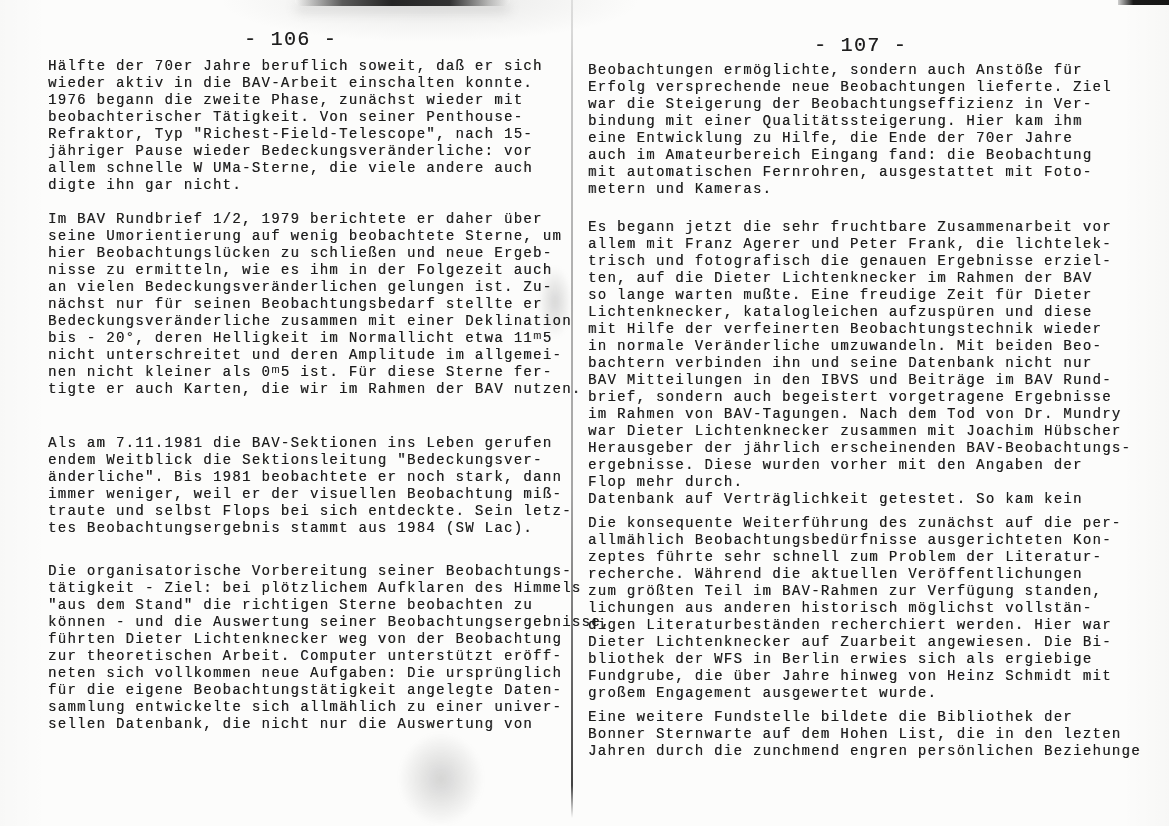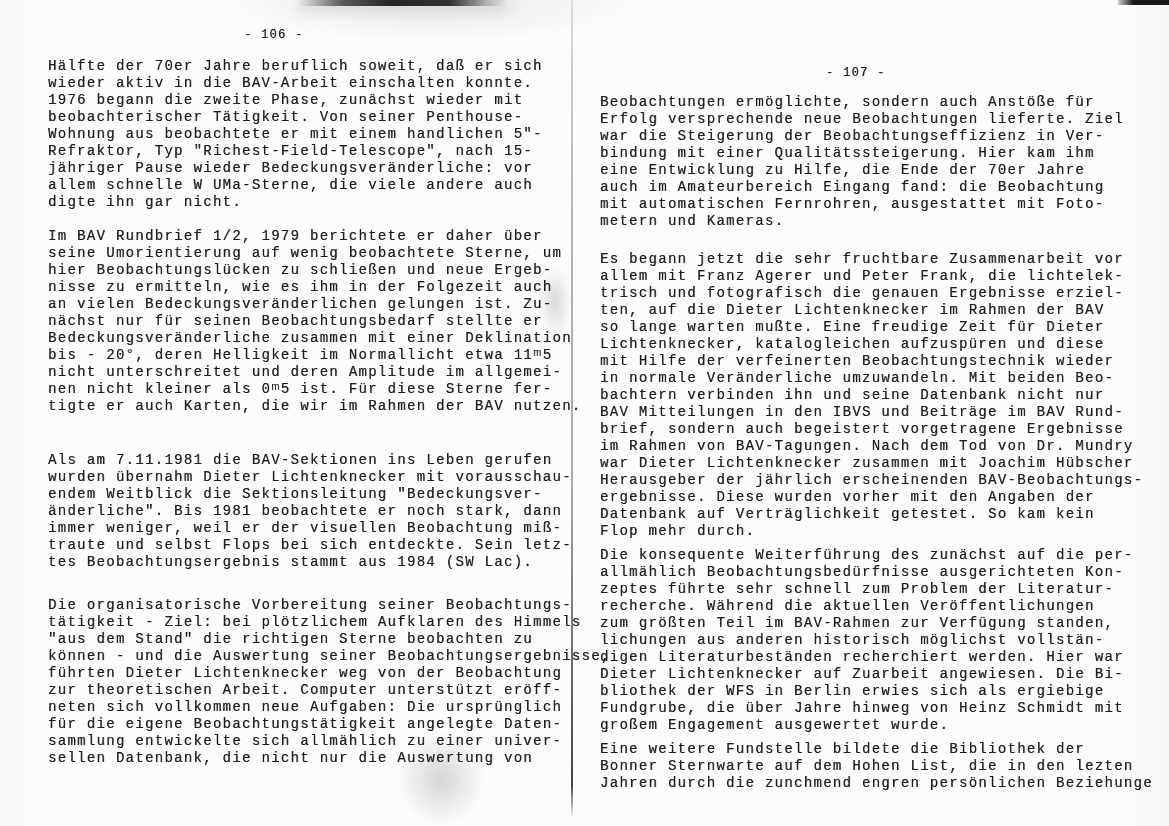--- a/index.html
+++ b/index.html
@@ -23,24 +23,24 @@
     background:
       radial-gradient(ellipse 300px 60px at 430px 0px, rgba(140,140,140,0.18), transparent 70%),
       linear-gradient(to right, rgba(0,0,0,0.015), transparent 4%, transparent 96%, rgba(0,0,0,0.02));
     pointer-events: none;
   }
   .page {
     position: absolute;
     top: 0;
   }
   #page-left  { left: 48px;  width: 545px; height: 826px; }
-  #page-right { left: 600px; width: 560px; height: 724px; margin-top: 32px; }
+  #page-right { left: 588px; width: 560px; height: 724px; }
   .page-header {
     position: absolute;
-    font-size: 12px;
+    font-size: 20px;
     letter-spacing: 1.3px;
     color: #1e1e1e;
     text-shadow: 0.4px 0 0 rgba(10,10,10,0.55);
     white-space: pre;
   }
   #page-left  .page-header { left: 196px; top: 28px; }
   #page-right .page-header { left: 226px; top: 34px; }
   .page-content {
     position: absolute;
     left: 0;
@@ -134,42 +134,40 @@
   <div class="smudge-bottom"></div>
 
   <div class="page" id="page-left">
     <div class="page-header">- 106 -</div>
     <div class="page-content">
         <div class="para">
           <div class="line">Hälfte der 70er Jahre beruflich soweit, daß er sich</div>
           <div class="line">wieder aktiv in die BAV-Arbeit einschalten konnte.</div>
           <div class="line">1976 begann die zweite Phase, zunächst wieder mit</div>
           <div class="line">beobachterischer Tätigkeit. Von seiner Penthouse-</div>
-          <div class="line">Wohnung aus beobachtete er mit einem handlichen 5"-</div>
           <div class="line">Refraktor, Typ "Richest-Field-Telescope", nach 15-</div>
           <div class="line">jähriger Pause wieder Bedeckungsveränderliche: vor</div>
           <div class="line">allem schnelle W UMa-Sterne, die viele andere auch</div>
           <div class="line">digte ihn gar nicht.</div>
         </div>
         <div class="para">
           <div class="line">Im BAV Rundbrief 1/2, 1979 berichtete er daher über</div>
           <div class="line">seine Umorientierung auf wenig beobachtete Sterne, um</div>
           <div class="line">hier Beobachtungslücken zu schließen und neue Ergeb-</div>
           <div class="line">nisse zu ermitteln, wie es ihm in der Folgezeit auch</div>
           <div class="line">an vielen Bedeckungsveränderlichen gelungen ist. Zu-</div>
           <div class="line">nächst nur für seinen Beobachtungsbedarf stellte er</div>
           <div class="line">Bedeckungsveränderliche zusammen mit einer Deklination</div>
           <div class="line">bis - 20°, deren Helligkeit im Normallicht etwa 11ᵐ5</div>
           <div class="line">nicht unterschreitet und deren Amplitude im allgemei-</div>
           <div class="line">nen nicht kleiner als 0ᵐ5 ist. Für diese Sterne fer-</div>
           <div class="line">tigte er auch Karten, die wir im Rahmen der BAV nutzen.</div>
         </div>
         <div class="para">
           <div class="line">Als am 7.11.1981 die BAV-Sektionen ins Leben gerufen</div>
-          <div class="line">wurden übernahm Dieter Lichtenknecker mit vorausschau-</div>
           <div class="line">endem Weitblick die Sektionsleitung "Bedeckungsver-</div>
           <div class="line">änderliche". Bis 1981 beobachtete er noch stark, dann</div>
           <div class="line">immer weniger, weil er der visuellen Beobachtung miß-</div>
           <div class="line">traute und selbst Flops bei sich entdeckte. Sein letz-</div>
           <div class="line">tes Beobachtungsergebnis stammt aus 1984 (SW Lac).</div>
         </div>
         <div class="para">
           <div class="line">Die organisatorische Vorbereitung seiner Beobachtungs-</div>
           <div class="line">tätigkeit - Ziel: bei plötzlichem Aufklaren des Himmels</div>
           <div class="line">"aus dem Stand" die richtigen Sterne beobachten zu</div>
@@ -206,22 +204,22 @@
           <div class="line">Lichtenknecker, katalogleichen aufzuspüren und diese</div>
           <div class="line">mit Hilfe der verfeinerten Beobachtungstechnik wieder</div>
           <div class="line">in normale Veränderliche umzuwandeln. Mit beiden Beo-</div>
           <div class="line">bachtern verbinden ihn und seine Datenbank nicht nur</div>
           <div class="line">BAV Mitteilungen in den IBVS und Beiträge im BAV Rund-</div>
           <div class="line">brief, sondern auch begeistert vorgetragene Ergebnisse</div>
           <div class="line">im Rahmen von BAV-Tagungen. Nach dem Tod von Dr. Mundry</div>
           <div class="line">war Dieter Lichtenknecker zusammen mit Joachim Hübscher</div>
           <div class="line">Herausgeber der jährlich erscheinenden BAV-Beobachtungs-</div>
           <div class="line">ergebnisse. Diese wurden vorher mit den Angaben der</div>
+          <div class="line">Flop mehr durch.</div>
           <div class="line">Datenbank auf Verträglichkeit getestet. So kam kein</div>
-          <div class="line">Flop mehr durch.</div>
         </div>
         <div class="para">
           <div class="line">Die konsequente Weiterführung des zunächst auf die per-</div>
           <div class="line">allmählich Beobachtungsbedürfnisse ausgerichteten Kon-</div>
           <div class="line">zeptes führte sehr schnell zum Problem der Literatur-</div>
           <div class="line">recherche. Während die aktuellen Veröffentlichungen</div>
           <div class="line">zum größten Teil im BAV-Rahmen zur Verfügung standen,</div>
           <div class="line">lichungen aus anderen historisch möglichst vollstän-</div>
           <div class="line">digen Literaturbeständen recherchiert werden. Hier war</div>
           <div class="line">Dieter Lichtenknecker auf Zuarbeit angewiesen. Die Bi-</div>

